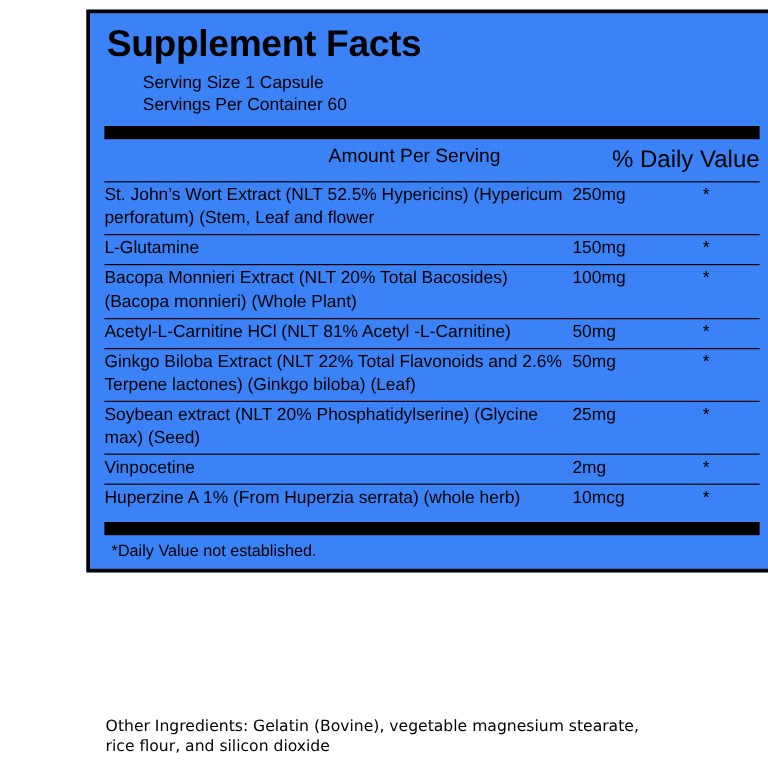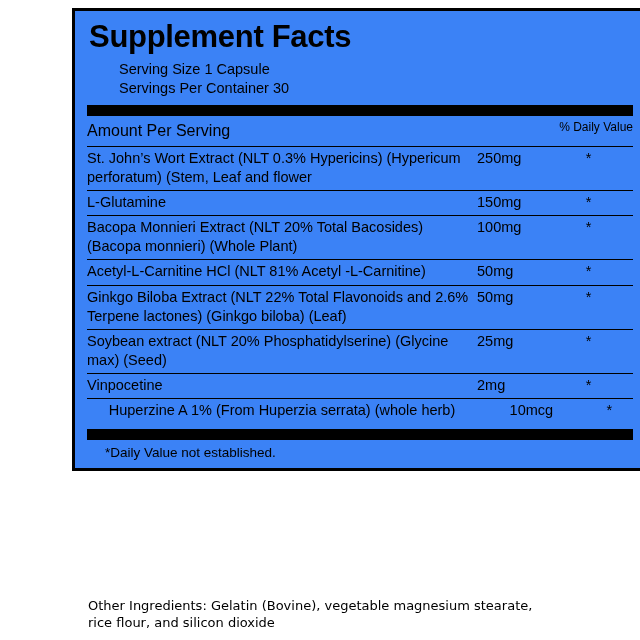--- a/index.html
+++ b/index.html
@@ -60,51 +60,51 @@
   table.facts td {
     vertical-align: top;
     padding: 2px 0 3px 0;
     border-bottom: 1px solid #000000;
     line-height: 1.32;
   }
   table.facts tr.header-row td {
     border-bottom: none;
     padding-top: 4px;
     padding-bottom: 5px;
+    text-align: right;
   }
   td.name {
     width: 330px;
     padding-left: 14px;
   }
   td.amount {
     width: 92px;
     white-space: nowrap;
   }
   td.dv {
     width: 40px;
     text-align: left;
     padding-left: 4px;
   }
   .hdr-amount {
     font-size: 16px;
   }
   .hdr-dv {
-    font-size: 12px;
+    font-size: 20px;
     text-align: right;
     padding-right: 6px;
     white-space: nowrap;
     margin-top: 37px;
   }
   tr.last-row td {
     border-bottom: none;
-    text-align: center;
   }
   .footnote {
     font-size: 13.5px;
-    margin: 5px 0 2px 18px;
+    margin: 5px 0 2px 6px;
   }
   .other-ing {
     position: absolute;
     left: 88px;
     top: 598px;
     width: 470px;
     font-family: "DejaVu Sans", sans-serif;
     font-size: 13px;
     line-height: 1.28;
     font-weight: 400;
@@ -113,39 +113,39 @@
 </head>
 <body>
 
 <div class="page">
 
   <div class="panel">
 
     <div class="title">Supplement Facts</div>
 
     <div class="serving-line">Serving Size 1 Capsule</div>
-    <div class="serving-line">Servings Per Container 30</div>
+    <div class="serving-line">Servings Per Container 60</div>
 
     <div class="rule-thick"></div>
 
     <table class="facts">
       <tbody>
         <tr class="header-row">
           <td class="name hdr-amount">Amount Per Serving</td>
           <td class="hdr-dv" colspan="2">% Daily Value</td>
         </tr>
       </tbody>
     </table>
 
     <div class="rule-thin"></div>
 
     <table class="facts">
       <tbody>
         <tr>
-          <td class="name">St. John’s Wort Extract (NLT 0.3% Hypericins) (Hypericum perforatum) (Stem, Leaf and flower</td>
+          <td class="name">St. John’s Wort Extract (NLT 52.5% Hypericins) (Hypericum perforatum) (Stem, Leaf and flower</td>
           <td class="amount">250mg</td>
           <td class="dv">*</td>
         </tr>
         <tr>
           <td class="name">L-Glutamine</td>
           <td class="amount">150mg</td>
           <td class="dv">*</td>
         </tr>
         <tr>
           <td class="name">Bacopa Monnieri Extract (NLT 20% Total Bacosides) (Bacopa monnieri) (Whole Plant)</td>

